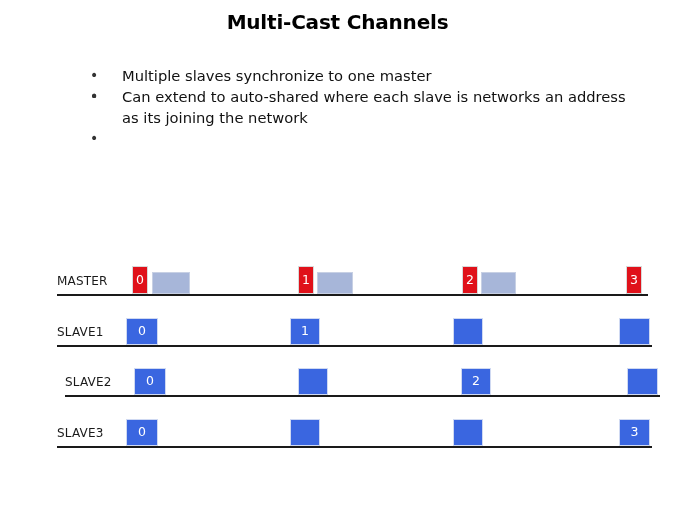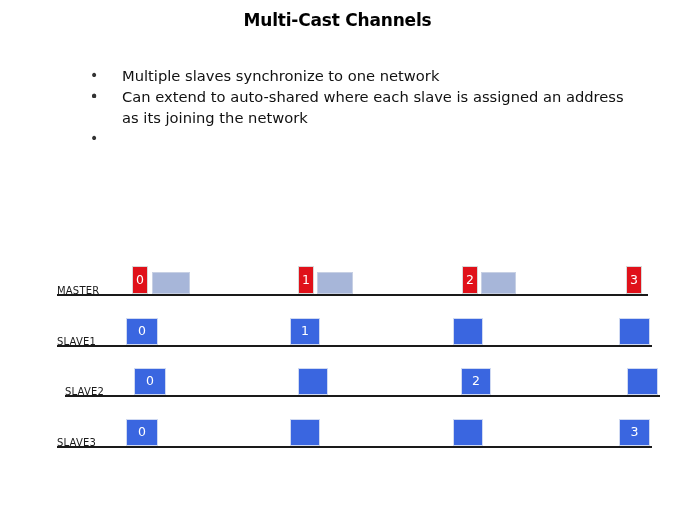--- a/index.html
+++ b/index.html
@@ -16,21 +16,21 @@
     color: #000000;
   }
 
   
   .slide-title {
     position: absolute;
     left: 0;
     top: 10px;
     width: 675px;
     text-align: center;
-    font-size: 17px;
+    font-size: 20px;
     font-weight: bold;
     letter-spacing: -0.2px;
     color: #000000;
   }
 
   
   .bullet-list {
     position: absolute;
     left: 84px;
     top: 65px;
@@ -63,22 +63,22 @@
   }
   .signal-row {
     position: absolute;
     left: 0;
     width: 675px;
     height: 44px;
   }
   .row-label {
     position: absolute;
     left: 57px;
-    bottom: 0;
-    font-size: 10px;
+    bottom: 8px;
+    font-size: 12px;
     letter-spacing: 0.2px;
     color: #1a1a1a;
     white-space: nowrap;
   }
   .baseline {
     position: absolute;
     left: 57px;
     bottom: 0;
     height: 2px;
     background: #1a1a1a;
@@ -107,24 +107,24 @@
     background: #3a66e0;
     border: 1px solid #cfd9f2;
   }
 </style>
 </head>
 <body>
 
 <div class="slide-title">Multi-Cast Channels</div>
 
 <div class="bullet-list" id="bullet-list">
-    <div class="bullet-item"><span class="bullet-marker">•</span><span>Multiple slaves synchronize to one network</span></div>
+    <div class="bullet-item"><span class="bullet-marker">•</span><span>Multiple slaves synchronize to one master</span></div>
     <div class="bullet-item"><span class="bullet-marker">•</span></div>
     <div class="bullet-item"><span class="bullet-marker">•</span></div>
-    <div class="bullet-item"><span class="bullet-marker">•</span><span>Can extend to auto-shared where each slave is assigned an address as its joining the network</span></div>
+    <div class="bullet-item"><span class="bullet-marker">•</span><span>Can extend to auto-shared where each slave is networks an address as its joining the network</span></div>
     <div class="bullet-item"><span class="bullet-marker">•</span></div>
   </div>
 
 <div class="diagram" id="diagram">
     <div class="signal-row" style="top: 252px;">
       <div class="row-label">MASTER</div>
       <div class="baseline" style="left: 57px; width: 591px;"></div>
       <div class="pulse master-addr" style="left: 132px; width: 16px; height: 28px;">0</div>
       <div class="pulse master-data" style="left: 152px; width: 38px; height: 22px;"></div>
       <div class="pulse master-addr" style="left: 298px; width: 16px; height: 28px;">1</div>

